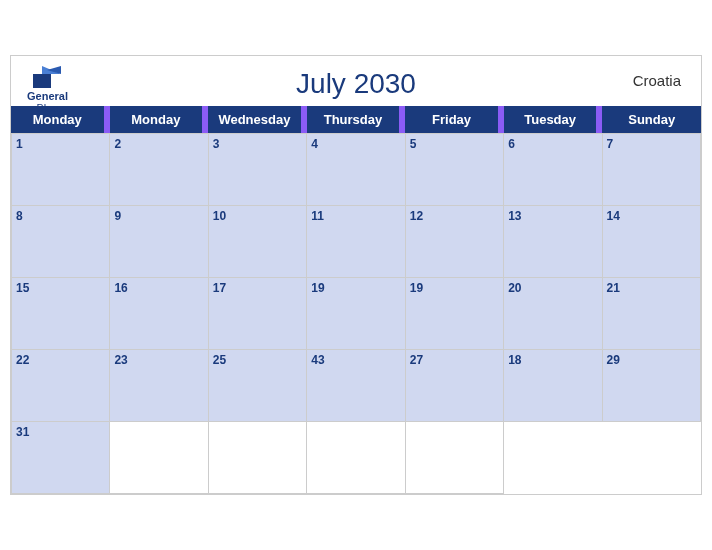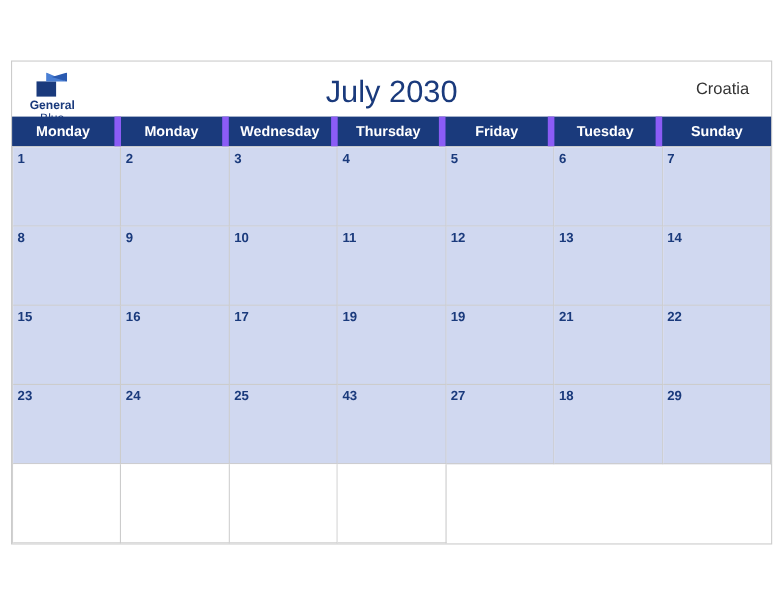--- a/index.html
+++ b/index.html
@@ -193,47 +193,50 @@
     <div class="calendar-cell row-header">
         <span class="cell-number">17</span>
       </div>
     <div class="calendar-cell row-header">
         <span class="cell-number">19</span>
       </div>
     <div class="calendar-cell row-header">
         <span class="cell-number">19</span>
       </div>
     <div class="calendar-cell row-header">
+        <span class="cell-number">20</span>
+      </div>
+    <div class="calendar-cell row-header">
         <span class="cell-number">21</span>
       </div>
 
     <div class="calendar-cell row-header">
         <span class="cell-number">22</span>
       </div>
     <div class="calendar-cell row-header">
         <span class="cell-number">23</span>
       </div>
     <div class="calendar-cell row-header">
-        <span class="cell-number">24</span>
-      </div>
-    <div class="calendar-cell row-header">
         <span class="cell-number">25</span>
       </div>
     <div class="calendar-cell row-header">
         <span class="cell-number">43</span>
       </div>
     <div class="calendar-cell row-header">
         <span class="cell-number">27</span>
       </div>
     <div class="calendar-cell row-header">
         <span class="cell-number">18</span>
       </div>
 
     <div class="calendar-cell row-header">
         <span class="cell-number">29</span>
+      </div>
+    <div class="calendar-cell row-header">
+        <span class="cell-number">31</span>
       </div>
     <div class="calendar-cell empty-cell">
         <span class="cell-number"></span>
       </div>
     <div class="calendar-cell empty-cell">
         <span class="cell-number"></span>
       </div>
     <div class="calendar-cell empty-cell">
         <span class="cell-number"></span>
       </div>

